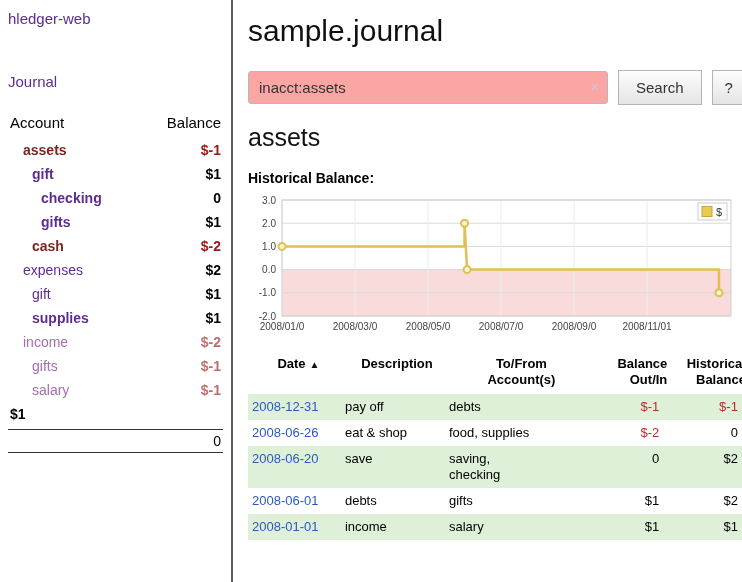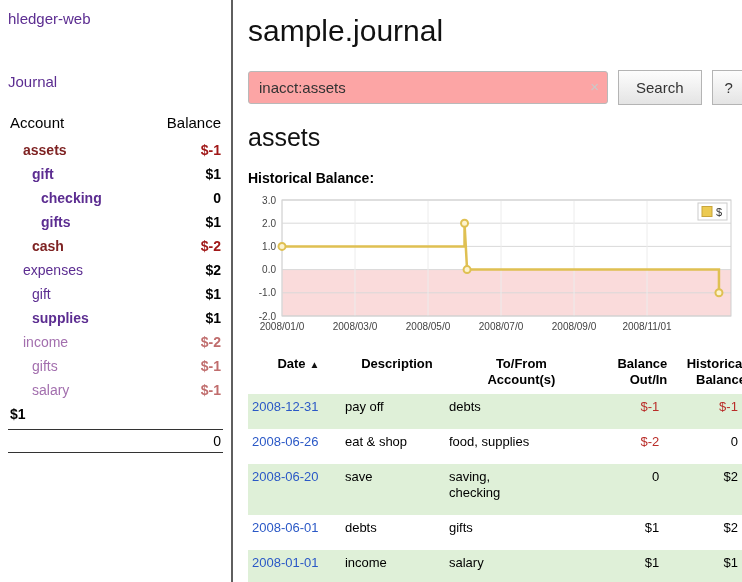--- a/index.html
+++ b/index.html
@@ -54,21 +54,21 @@
     cursor:pointer; font-family:inherit;
   }
   .btn.help { padding:0 12px; }
   h2.acct-heading { font-size:25px; font-weight:400; margin:18px 0 0; color:#111; }
   .chart-label { font-weight:bold; font-size:14px; margin:18px 0 6px; }
   #chart-svg { display:block; font-family:inherit; }
 
   
   table.register { width:100%; border-collapse:collapse; font-size:13px; margin-top:12px; table-layout:fixed; }
   .register th { font-weight:bold; vertical-align:top; padding:4px 0 6px 0; line-height:16px; }
-  .register td { padding:5px 8px 14px 0; vertical-align:top; line-height:16px; white-space:pre-line; }
+  .register td { padding:5px 8px 5px 0; vertical-align:top; line-height:16px; white-space:pre-line; }
   .register td:first-child { padding-left:4px; }
   .register th:first-child { padding-left:4px; }
   tr.stripe { background:#dff0d8; }
   .datelink { color:#2a58c6; cursor:pointer; text-decoration:none; white-space:nowrap; }
   .neg { color:#b92c28; }
   .num { text-align:right; }
   .sort { font-size:10px; margin-left:4px; color:#111; }
 </style>
 </head>
 <body>

